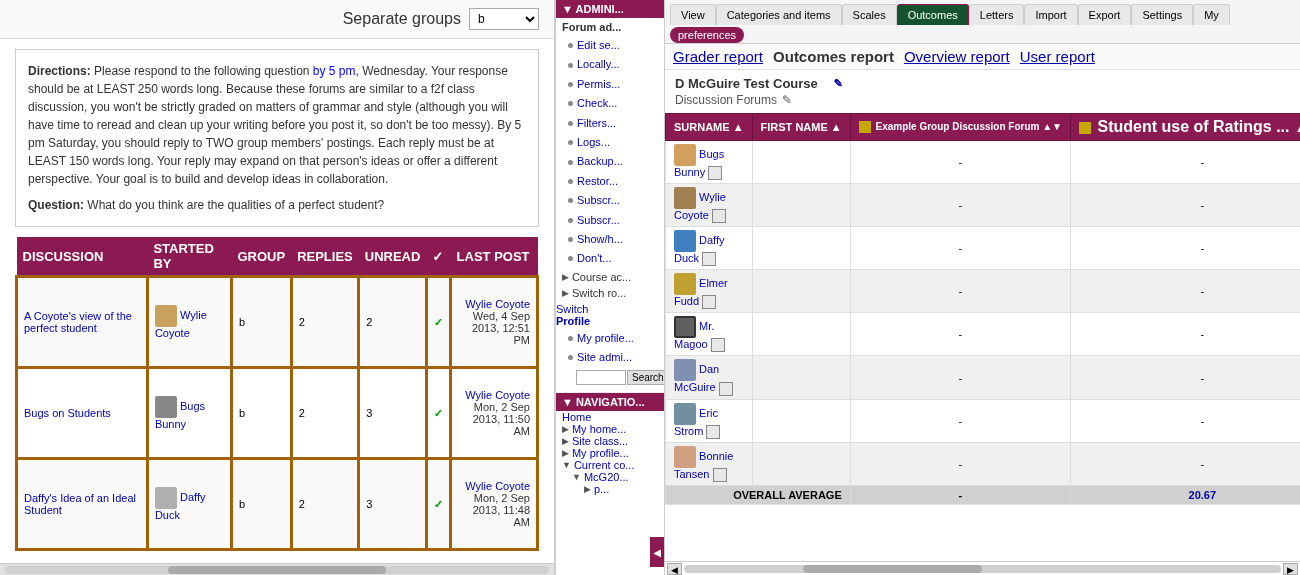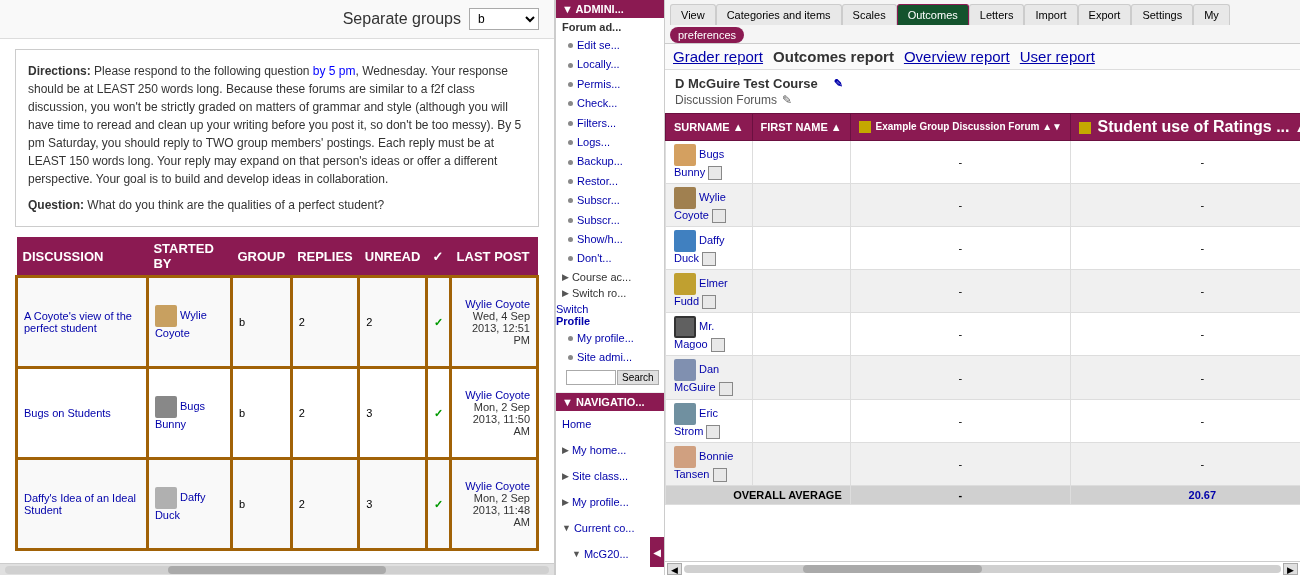--- a/index.html
+++ b/index.html
@@ -372,21 +372,21 @@
     }
 
     .profile-label {
       font-size: 11px;
       color: #333;
     }
 
     .sm-search {
       display: flex;
       align-items: center;
-      padding: 3px 10px;
+      padding: 3px 20px;
       gap: 1px;
     }
 
     .sm-search input {
       width: 50px;
       border: 1px solid #aaa;
       padding: 1px 3px;
       font-size: 10px;
     }
 
@@ -410,21 +410,21 @@
       font-size: 11px;
       font-weight: bold;
       display: flex;
       align-items: center;
       gap: 3px;
     }
 
     .sm-nav-item {
       display: flex;
       align-items: center;
-      padding: 7px 6px;
+      padding: 0 6px;
       font-size: 11px;
       color: #00a;
       cursor: pointer;
       gap: 3px;
     }
 
     .sm-nav-item .arr { font-size: 9px; color: #555; }
 
     .sm-nav-sub {
       padding-left: 16px;

